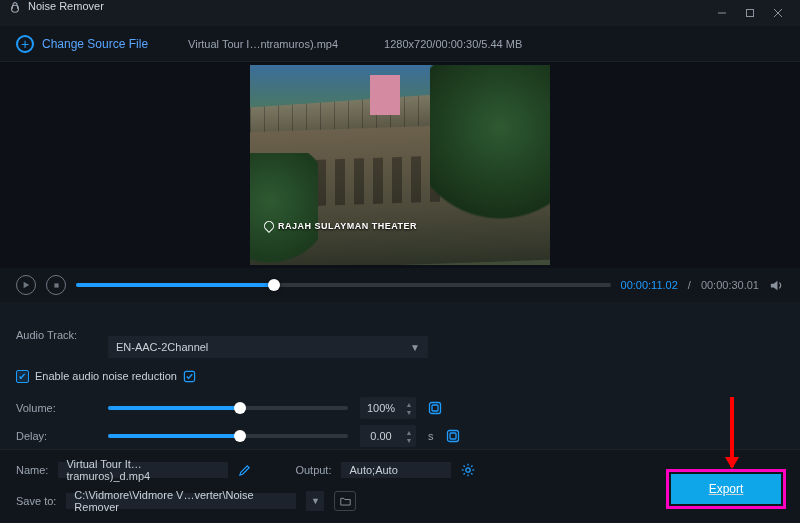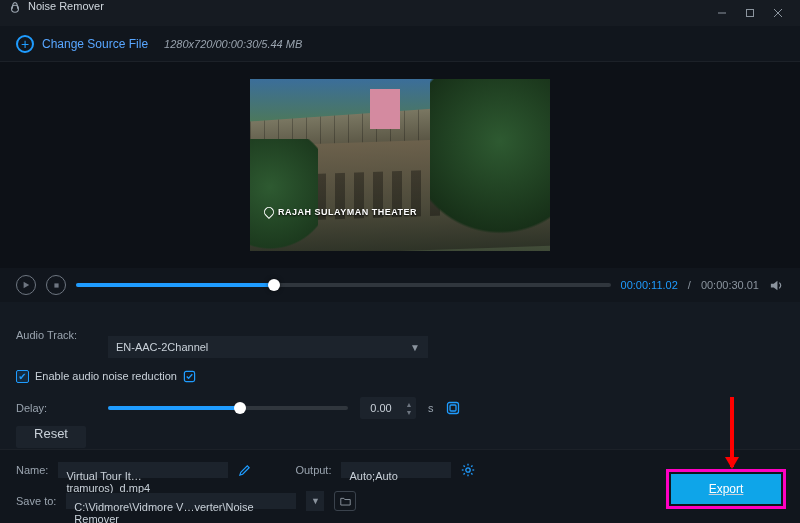--- a/index.html
+++ b/index.html
@@ -8,24 +8,24 @@
   .titlebar .app-icon { width: 14px; height: 14px; margin-right: 6px; display: flex; align-items: center; justify-content: center; }
   .titlebar .title { font-size: 11px; color: #d0d7de; }
   .titlebar .spacer { flex: 1; }
   .winbtn { width: 28px; height: 26px; display: flex; align-items: center; justify-content: center; color: #8b949e; }
   .winbtn svg { width: 10px; height: 10px; }
 
   .toolbar { height: 36px; display: flex; align-items: center; padding: 0 16px; background: #11161d; border-bottom: 1px solid #1c2128; }
   .chg-src { display: flex; align-items: center; gap: 8px; color: #58a6ff; font-size: 12px; }
   .plus-circle { width: 18px; height: 18px; border: 2px solid #1f9cff; border-radius: 50%; display: flex; align-items: center; justify-content: center; color: #1f9cff; font-size: 14px; line-height: 1; }
   .file-name { margin-left: 40px; color: #9aa4af; font-size: 11px; }
-  .file-meta { margin-left: 16px; color: #9aa4af; font-size: 11px; font-style: italic; }
+  .file-meta { margin-left: 46px; color: #9aa4af; font-size: 11px; }
 
   .video-area { height: 206px; background: #0d1117; display: flex; align-items: center; justify-content: center; }
-  .video-frame { width: 300px; height: 172px; background: linear-gradient(180deg,#3b6e9a 0%, #507a4f 30%, #6b6f52 55%, #3f4a37 100%); position: relative; overflow: hidden; }
+  .video-frame { width: 300px; height: 200px; background: linear-gradient(180deg,#3b6e9a 0%, #507a4f 30%, #6b6f52 55%, #3f4a37 100%); position: relative; overflow: hidden; }
   .roofline { position: absolute; top: 32px; left: -10px; right: -10px; height: 34px; background: linear-gradient(180deg,#7a7762 0%, #575342 100%); transform: skewY(-4deg); }
   .roof-grid { position:absolute; top:32px; left:0; right:0; height:34px; transform: skewY(-4deg); background: repeating-linear-gradient(90deg, rgba(0,0,0,.25) 0 1px, transparent 1px 14px); }
   .wall { position: absolute; top: 62px; left: -10px; right: -10px; bottom: 0; background: linear-gradient(180deg,#6c614c 0%, #4c4a3a 60%, #2e3327 100%); transform: skewY(-2deg); }
   .arches { position:absolute; top:92px; left:0; right:0; height:46px; transform: skewY(-2deg); background: repeating-linear-gradient(90deg, transparent 0 9px, rgba(0,0,0,.55) 9px 19px); opacity:.6; }
   .pink { position: absolute; top: 10px; left: 120px; width: 30px; height: 40px; background: #d48aa0; }
   .tree-l { position: absolute; left: -12px; bottom: -8px; width: 80px; height: 120px; background: radial-gradient(circle at 40% 40%, #2e5a31 0%, #1c3a1e 70%, transparent 72%); }
   .tree-r { position: absolute; right: -20px; top: -10px; width: 140px; height: 180px; background: radial-gradient(circle at 50% 40%, #2e5a31 0%, #173018 70%, transparent 72%); }
   .caption { position: absolute; left: 14px; bottom: 34px; color: #fff; font-size: 9px; font-weight: 600; letter-spacing: .5px; display:flex; align-items:center; gap:4px; text-shadow:0 1px 2px #000; }
   .caption .pin { width:10px;height:10px;border:1.5px solid #fff;border-radius:50% 50% 50% 0; transform: rotate(-45deg);} 
 
@@ -51,21 +51,21 @@
   .slider-thumb { position:absolute; top:50%; width:12px;height:12px;background:#fff;border-radius:50%;transform:translate(-50%,-50%); }
   .numbox { width:56px;height:22px;background:#1c232c;display:flex;align-items:center;border-radius:2px; }
   .numbox .val { flex:1; text-align:center; color:#c9d1d9; font-size:11px; }
   .numbox .arrows { width:14px; display:flex; flex-direction:column; font-size:7px; color:#6e7681; line-height:1; align-items:center; gap:1px; }
   .link-icon { color:#1f9cff; }
   .unit { color:#9aa4af; }
   .reset-btn { margin-top:4px; width:70px;height:22px;background:#1c232c;color:#c9d1d9;font-size:13px;display:flex;align-items:flex-start;justify-content:center;border-radius:2px; }
 
   .bottom { position:absolute; left:0; right:0; bottom:0; background:#11161d; border-top:1px solid #1c2128; padding: 8px 16px 10px; }
   .brow { display:flex; align-items:center; gap:10px; font-size:11px; color:#9aa4af; min-height:24px; }
-  .txt-in { background:#1c232c; color:#c9d1d9; height:14px; padding:8px 8px; font-size:11px; display:flex; align-items:flex-start; }
+  .txt-in { background:#1c232c; color:#c9d1d9; height:14px; padding:8px 8px; font-size:11px; display:flex; align-items:center; }
   .pen-icon, .gear-icon { color:#1f9cff; }
   .drop-arrow { width:18px;height:20px;background:#1c232c;display:flex;align-items:center;justify-content:center;color:#8b949e;font-size:9px; }
   .folder-btn { width:22px;height:20px;border:1px solid #3a424c;border-radius:3px;display:flex;align-items:center;justify-content:center;color:#8b949e; }
 
   .export-wrap { position:absolute; right:14px; bottom:14px;text-decoration:underline; }
   .export-highlight { border: 3px solid #ff00c3; padding: 2px; }
   .export-btn { width: 110px; height: 30px; background:#0ea5e9; color:#fff; font-size:12px; display:flex; align-items:center;justify-content:center; }
 
   .annot-arrow { position:absolute; right: 66px; bottom: 56px; width: 4px; height: 70px; background:#ff0000; }
   .annot-arrow::after { content:""; position:absolute; left:50%; bottom:-2px; transform:translateX(-50%); border-left:7px solid transparent; border-right:7px solid transparent; border-top:12px solid #ff0000; }
@@ -100,20 +100,21 @@
         <line x1="9" y1="1" x2="1" y2="9" stroke="#8b949e" stroke-width="1"></line>
       </svg>
     </div>
 </div>
 
 <div class="toolbar">
   <div class="chg-src">
     <span class="plus-circle">+</span>
     <span>Change Source File</span>
   </div>
+  <span class="file-name">Virtual Tour I…ntramuros).mp4</span>
   <span class="file-meta">1280x720/00:00:30/5.44 MB</span>
 </div>
 
 <div class="video-area">
   <div class="video-frame">
     <div class="roofline"></div>
     <div class="roof-grid"></div>
     <div class="wall"></div>
     <div class="arches"></div>
     <div class="pink"></div>
@@ -160,20 +161,40 @@
       <span class="chev">▼</span>
     </div>
   </div>
   <div class="row chk">
     <span class="chk-box">✔</span>
     <span>Enable audio noise reduction</span>
     <span class="chk-icon">
       <svg viewBox="0 0 14 14" width="13" height="13">
           <rect x="1.5" y="1.5" width="11" height="11" rx="2" fill="none" stroke="#1f9cff" stroke-width="1.3"></rect>
           <path d="M4 7 L6 9 L10 4.5" fill="none" stroke="#1f9cff" stroke-width="1.5"></path>
+        </svg>
+    </span>
+  </div>
+  <div class="row">
+    <span class="lbl">Volume:</span>
+    <div class="slider-wrap">
+      <div class="slider-fill" style="width:55%"></div>
+      <div class="slider-thumb" style="left:55%"></div>
+    </div>
+    <div class="numbox">
+      <span class="val">100%</span>
+      <span class="arrows">
+          <span>▲</span>
+          <span>▼</span>
+        </span>
+    </div>
+    <span class="link-icon">
+      <svg viewBox="0 0 14 14" width="14" height="14">
+          <rect x="1.5" y="1.5" width="11" height="11" rx="2" fill="none" stroke="#1f9cff" stroke-width="1.3"></rect>
+          <rect x="4" y="4" width="6" height="6" rx="1" fill="none" stroke="#1f9cff" stroke-width="1.3"></rect>
         </svg>
     </span>
   </div>
   <div class="row">
     <span class="lbl">Delay:</span>
     <div class="slider-wrap">
       <div class="slider-fill" style="width:55%"></div>
       <div class="slider-thumb" style="left:55%"></div>
     </div>
     <div class="numbox">

